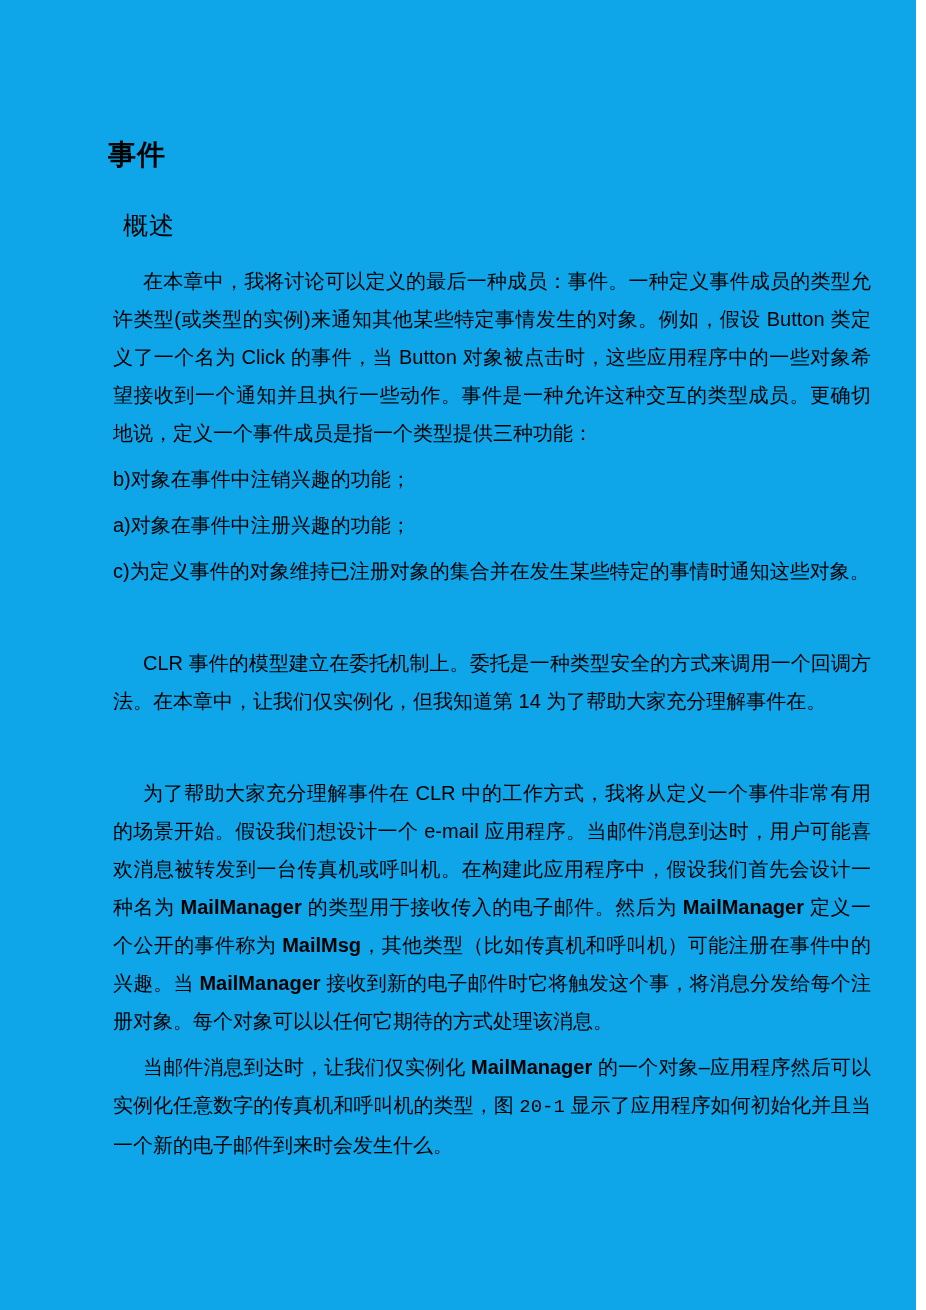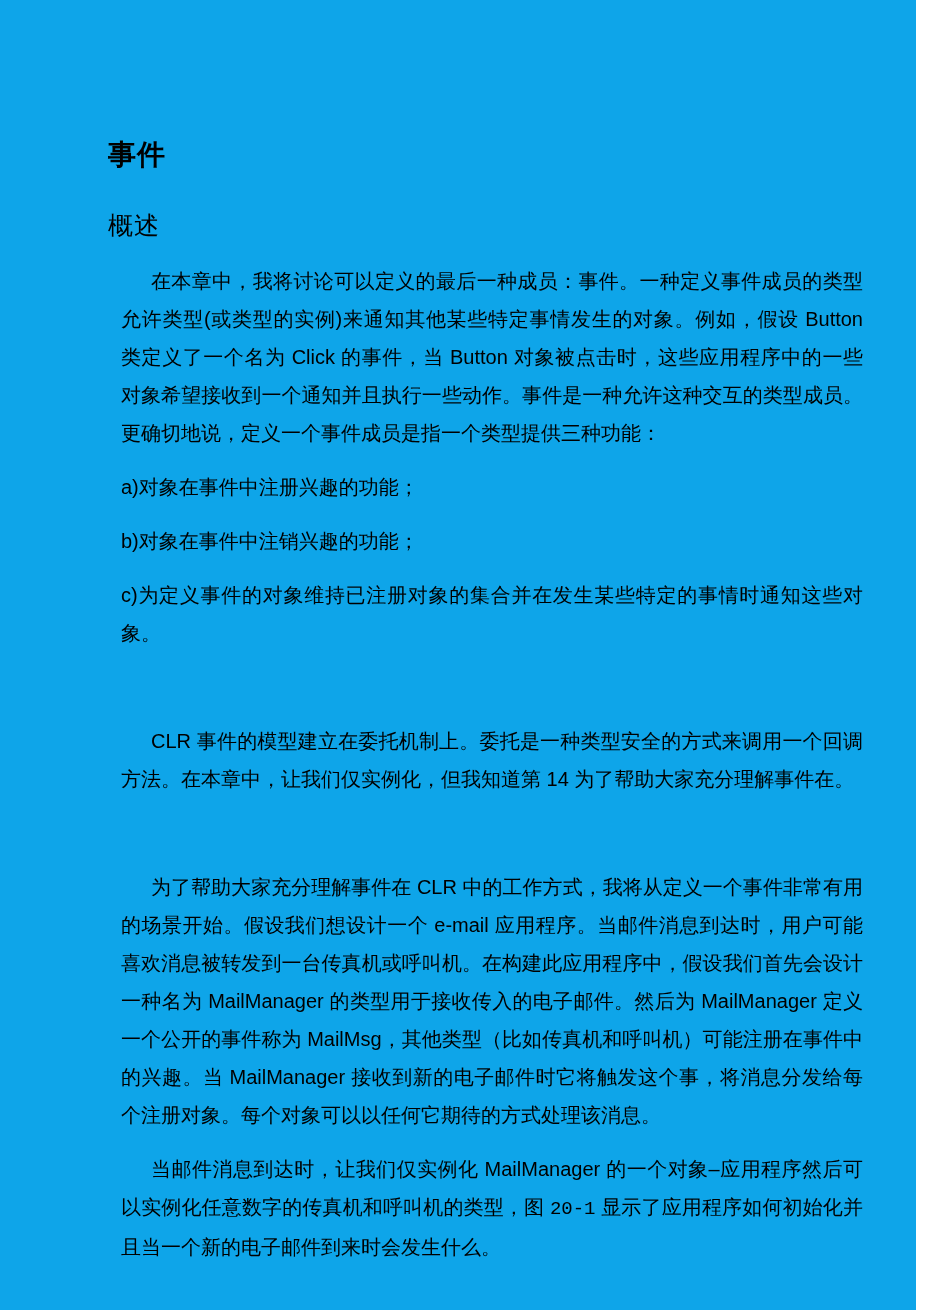--- a/index.html
+++ b/index.html
@@ -27,65 +27,65 @@
     width: 774px;
   }
   h1.doc-title {
     margin: 141px 0 0 3px;
     font-size: 28px;
     line-height: 28px;
     font-weight: 700;
     letter-spacing: 1px;
   }
   h2.doc-heading {
-    margin: 43px 0 0 3px;
+    margin: 43px 0 0 18px;
     font-size: 25px;
     line-height: 26px;
     font-weight: 400;
     letter-spacing: 1px;
   }
   .doc-body {
     margin-top: 24px;
   }
   p.para {
-    margin: 16px;
+    margin: 8px;
     font-size: 20px;
     line-height: 38px;
     text-align: justify;
     text-justify: inter-ideograph;
     color: #000000;
   }
   p.para.indent {
     text-indent: 30px;
   }
   .spacer {
     height: 38px;
   }
   span.b {
-    font-weight: 400;
+    font-weight: 700;
   }
   span.mono {
     font-family: "Liberation Mono", "DejaVu Sans Mono", monospace;
     font-size: 19px;
   }
   span.latin, span.run {
     font-weight: 400;
   }
 </style>
 </head>
 <body>
 
 <div class="page">
   <div class="content">
     <h1 class="doc-title">事件</h1>
     <h2 class="doc-heading">概述</h2>
     <div class="doc-body">
         <p class="para indent"><span class="run">在本章中，我将讨论可以定义的最后一种成员：事件。一种定义事件成员的类型允许类型(或类型的实例)来通知其他某些特定事情发生的对象。例如，假设 </span><span class="latin">Button</span><span class="run"> 类定义了一个名为 </span><span class="latin">Click</span><span class="run"> 的事件，当 </span><span class="latin">Button</span><span class="run"> 对象被点击时，这些应用程序中的一些对象希望接收到一个通知并且执行一些动作。事件是一种允许这种交互的类型成员。更确切地说，定义一个事件成员是指一个类型提供三种功能：</span></p>
+        <p class="para"><span class="run">b)对象在事件中注销兴趣的功能；</span></p>
         <p class="para"><span class="run">a)对象在事件中注册兴趣的功能；</span></p>
-        <p class="para"><span class="run">b)对象在事件中注销兴趣的功能；</span></p>
         <p class="para"><span class="run">c)为定义事件的对象维持已注册对象的集合并在发生某些特定的事情时通知这些对象。</span></p>
         <div class="spacer"></div>
         <p class="para indent"><span class="latin">CLR</span><span class="run"> 事件的模型建立在委托机制上。委托是一种类型安全的方式来调用一个回调方法。在本章中，让我们仅实例化，但我知道第 </span><span class="latin">14</span><span class="run"> 为了帮助大家充分理解事件在。</span></p>
         <div class="spacer"></div>
         <p class="para indent"><span class="run">为了帮助大家充分理解事件在 </span><span class="latin">CLR</span><span class="run"> 中的工作方式，我将从定义一个事件非常有用的场景开始。假设我们想设计一个 </span><span class="latin">e-mail</span><span class="run"> 应用程序。当邮件消息到达时，用户可能喜欢消息被转发到一台传真机或呼叫机。在构建此应用程序中，假设我们首先会设计一种名为 </span><span class="b">MailManager</span><span class="run"> 的类型用于接收传入的电子邮件。然后为 </span><span class="b">MailManager</span><span class="run"> 定义一个公开的事件称为 </span><span class="b">MailMsg</span><span class="run">，其他类型（比如传真机和呼叫机）可能注册在事件中的兴趣。当 </span><span class="b">MailManager</span><span class="run"> 接收到新的电子邮件时它将触发这个事，将消息分发给每个注册对象。每个对象可以以任何它期待的方式处理该消息。</span></p>
         <p class="para indent"><span class="run">当邮件消息到达时，让我们仅实例化 </span><span class="b">MailManager</span><span class="run"> 的一个对象–应用程序然后可以实例化任意数字的传真机和呼叫机的类型，图 </span><span class="mono">20-1</span><span class="run"> 显示了应用程序如何初始化并且当一个新的电子邮件到来时会发生什么。</span></p>
       </div>
   </div>
 </div>
 

